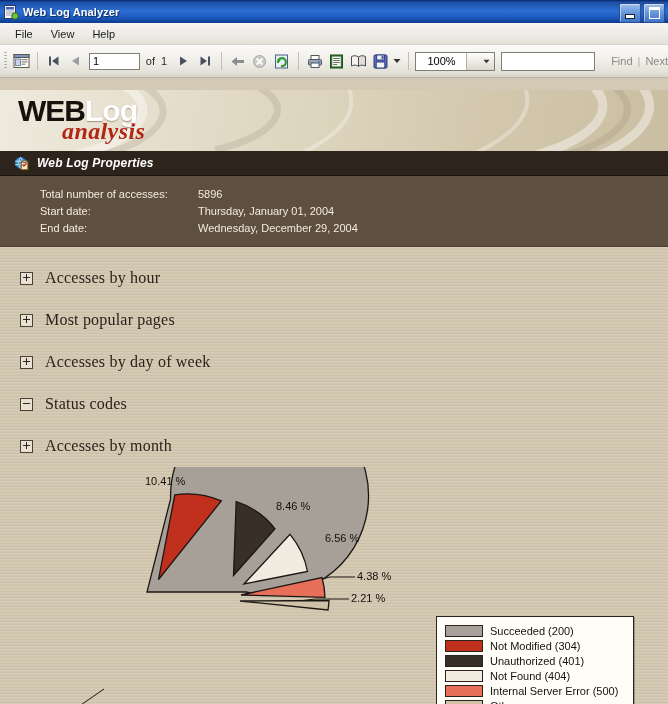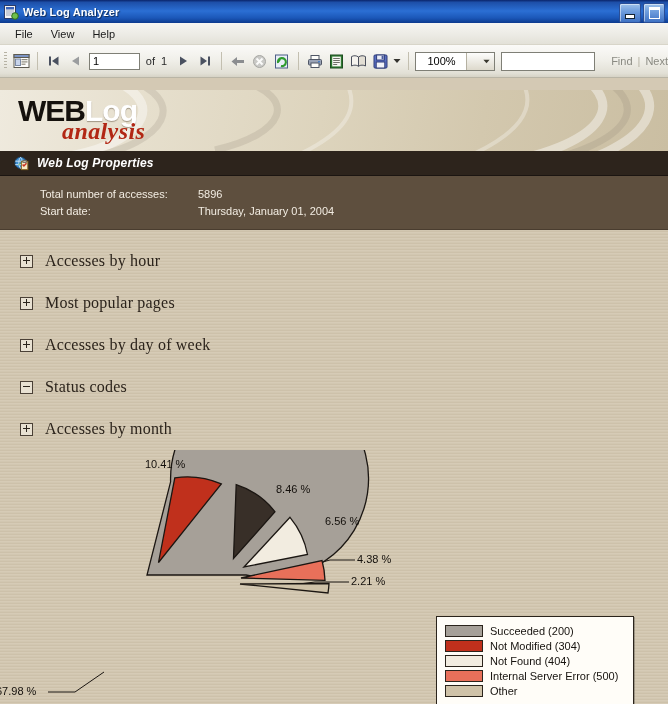--- a/index.html
+++ b/index.html
@@ -363,20 +363,24 @@
 
     <div class="props">
       <div class="prop-row">
         <span class="prop-key">Total number of accesses:</span>
         <span class="prop-val">5896</span>
       </div>
       <div class="prop-row">
         <span class="prop-key">Start date:</span>
         <span class="prop-val">Thursday, January 01, 2004</span>
       </div>
+      <div class="prop-row">
+        <span class="prop-key">End date:</span>
+        <span class="prop-val">Wednesday, December 29, 2004</span>
+      </div>
     </div>
 
     <div class="sections">
       <div class="sec">
         <span class="exp plus"></span>
         <span class="sec-label">Accesses by hour</span>
       </div>
       <div class="sec">
         <span class="exp plus"></span>
         <span class="sec-label">Most popular pages</span>
@@ -431,20 +435,24 @@
     <div class="legend">
       <div class="lg-row">
         <span class="lg-sw" style="background:#a6a098"></span>
         <span class="lg-txt">Succeeded (200)</span>
       </div>
       <div class="lg-row">
         <span class="lg-sw" style="background:#c0301c"></span>
         <span class="lg-txt">Not Modified (304)</span>
       </div>
       <div class="lg-row">
+        <span class="lg-sw" style="background:#382f28"></span>
+        <span class="lg-txt">Unauthorized (401)</span>
+      </div>
+      <div class="lg-row">
         <span class="lg-sw" style="background:#f2ece0"></span>
         <span class="lg-txt">Not Found (404)</span>
       </div>
       <div class="lg-row">
         <span class="lg-sw" style="background:#e8705a"></span>
         <span class="lg-txt">Internal Server Error (500)</span>
       </div>
       <div class="lg-row">
         <span class="lg-sw" style="background:#cfc2a8"></span>
         <span class="lg-txt">Other</span>

